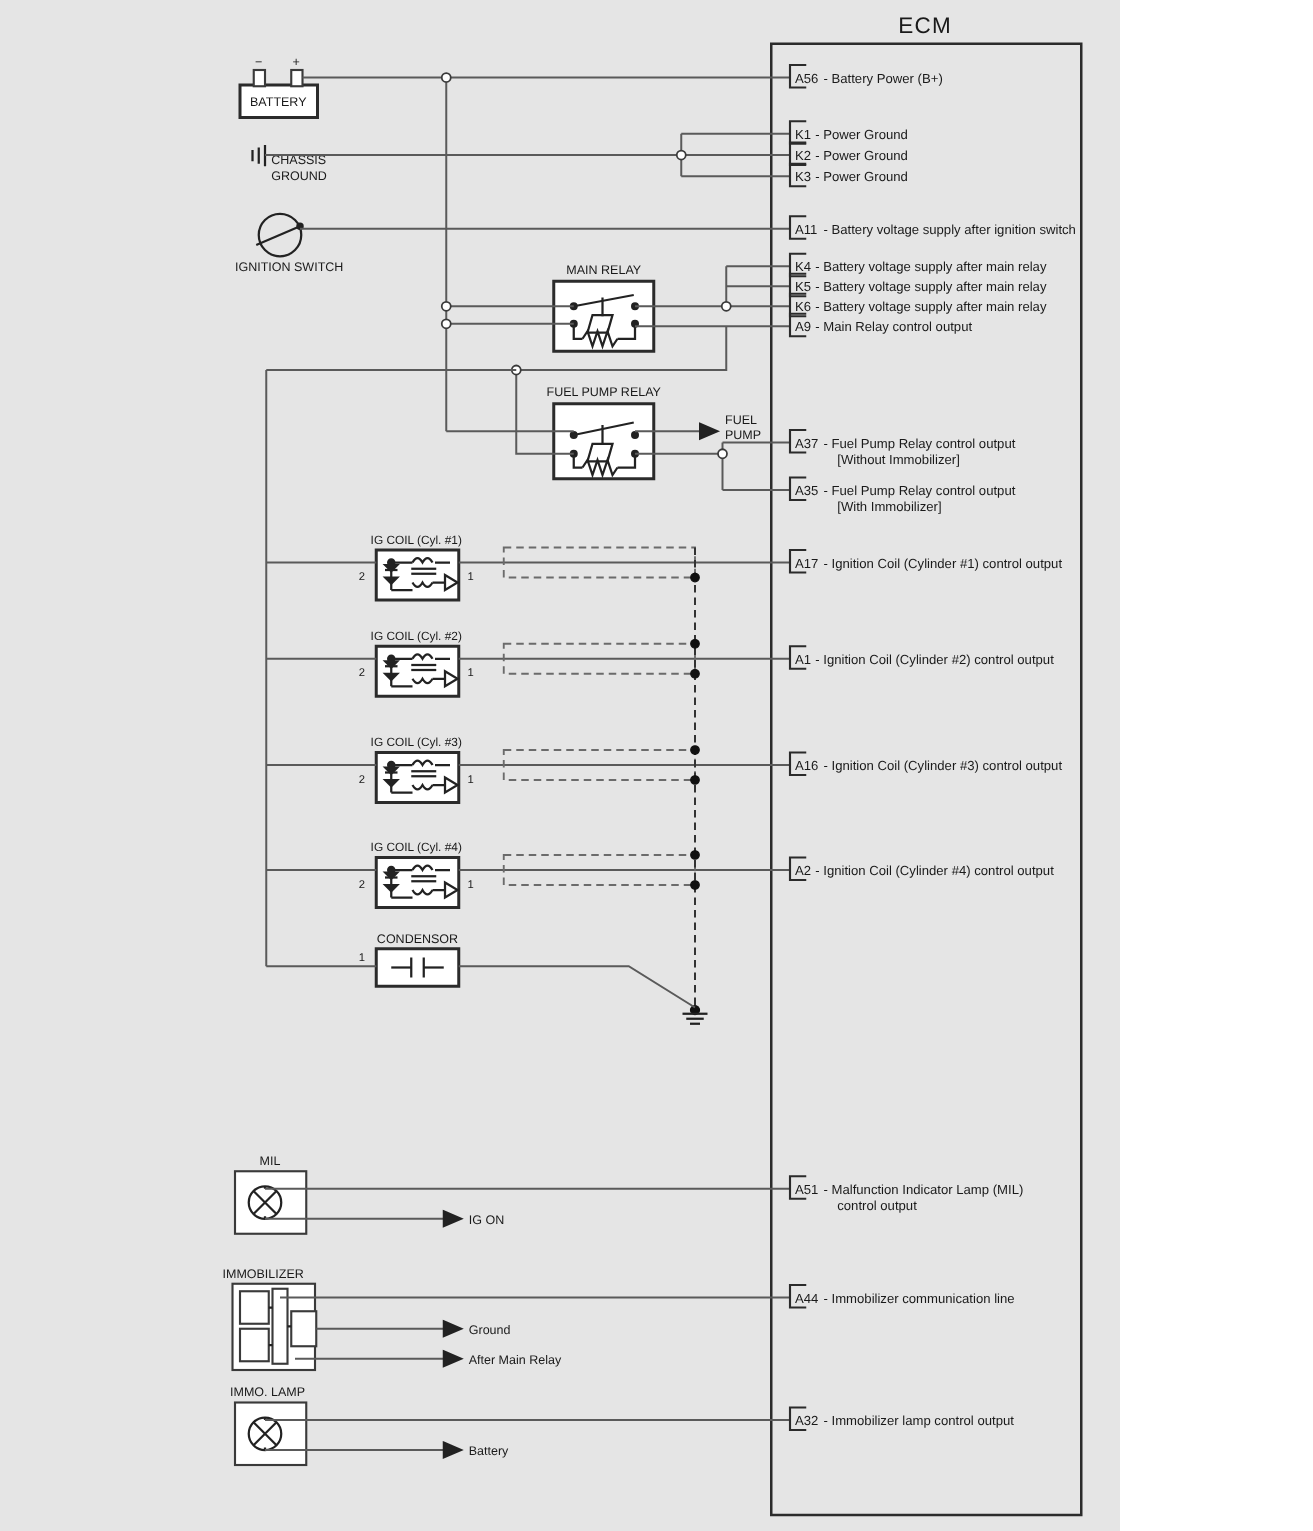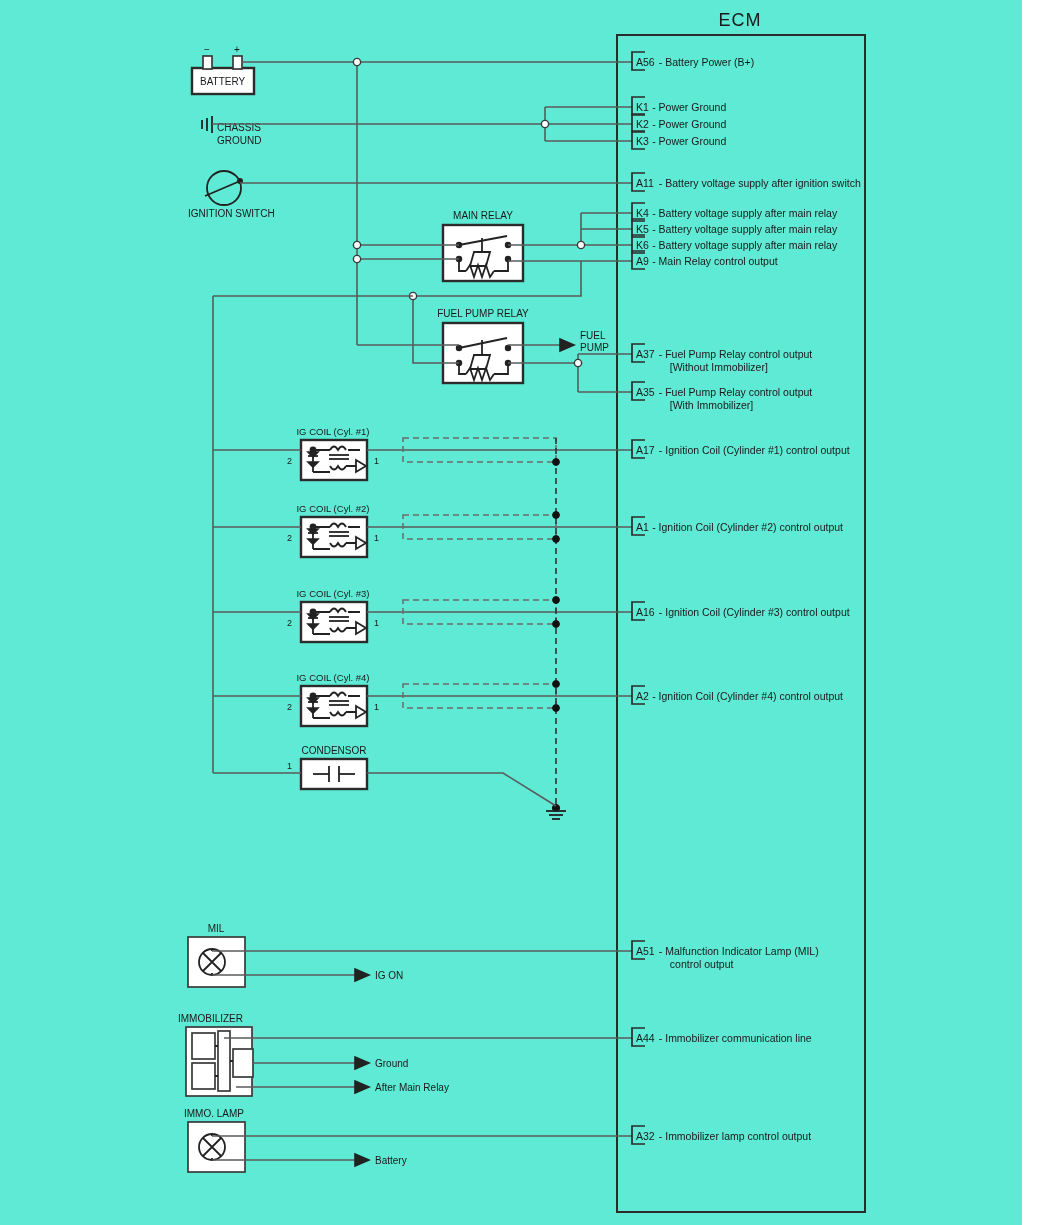--- a/index.html
+++ b/index.html
@@ -1,17 +1,17 @@
 <!DOCTYPE html>
 <html><head>
 <meta charset="utf-8">
 <style>
   html,body{margin:0;padding:0;background:#ffffff;}
   body{font-family:"Liberation Sans",sans-serif;}
-  #page{position:relative;width:1022px;height:1225px;background:#5eead4;overflow:hidden;}
+  #page{position:relative;width:896px;height:1225px;background:#e5e5e5;overflow:hidden;}
   svg{display:block;}
   .wire{stroke:#5a5a5a;stroke-width:1.6;fill:none;}
   .boxline{stroke:#2b2b2b;stroke-width:2.4;fill:#fff;}
   .boxline-thin{stroke:#3a3a3a;stroke-width:1.7;fill:#fff;}
   .ecmbox{stroke:#2b2b2b;stroke-width:2.0;fill:none;}
   .pinsym{stroke:#2b2b2b;stroke-width:1.7;fill:none;}
   .sym{stroke:#222;stroke-width:1.8;fill:none;}
   .symfill{stroke:#222;stroke-width:1.6;fill:#222;}
   .shield{stroke:#6b6b6b;stroke-width:1.5;fill:none;stroke-dasharray:6 4;}
   .drain{stroke:#333;stroke-width:1.6;fill:none;stroke-dasharray:6 4;}

